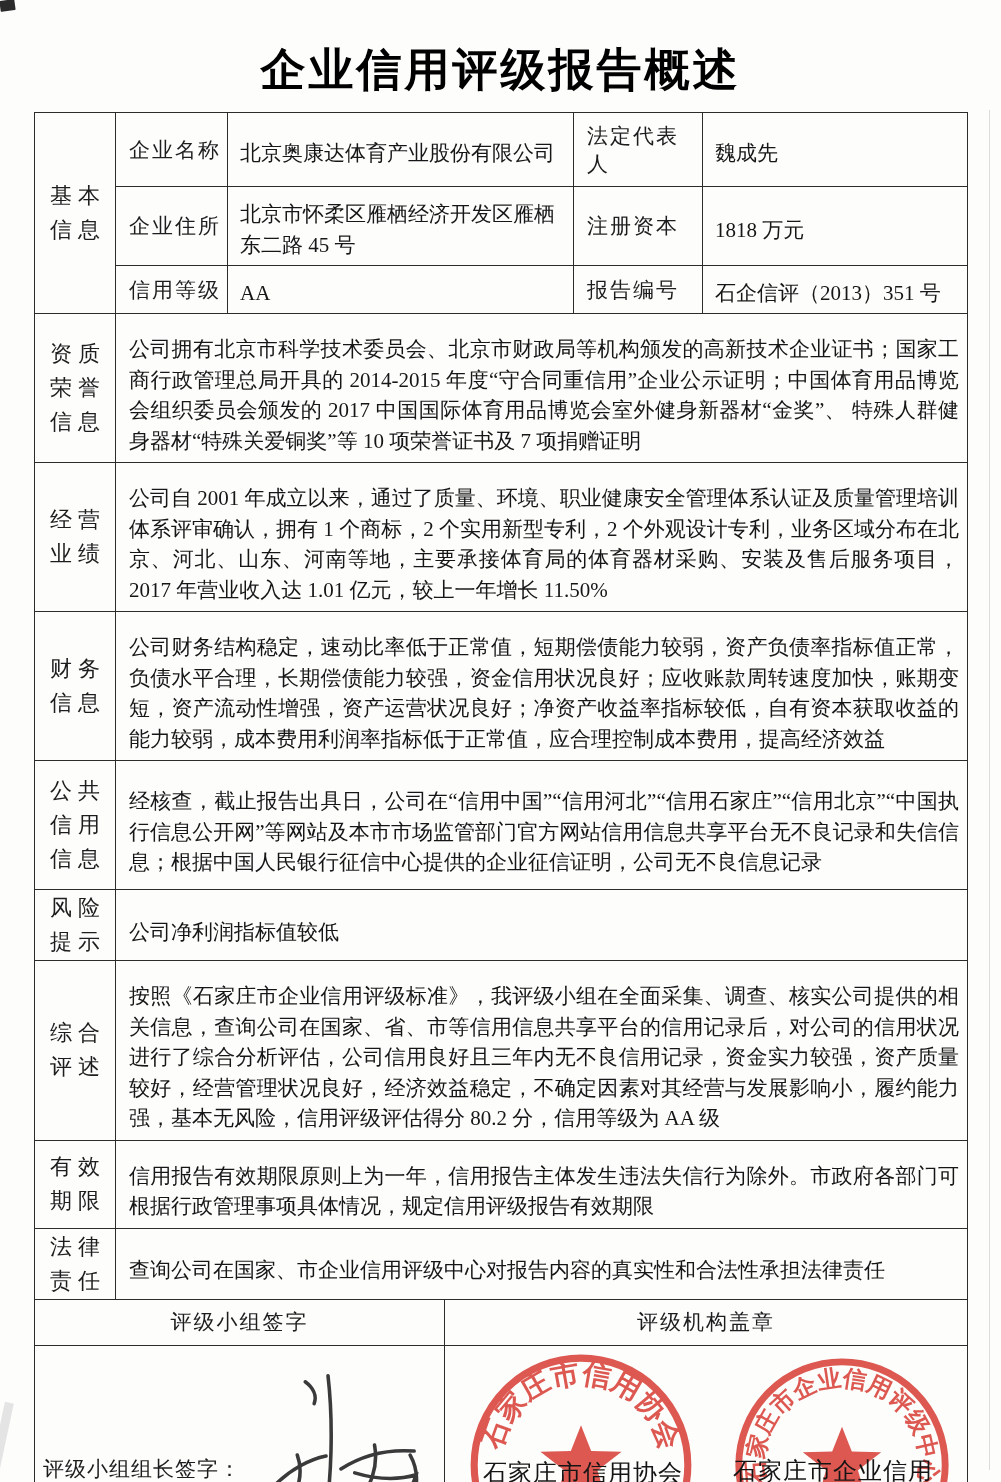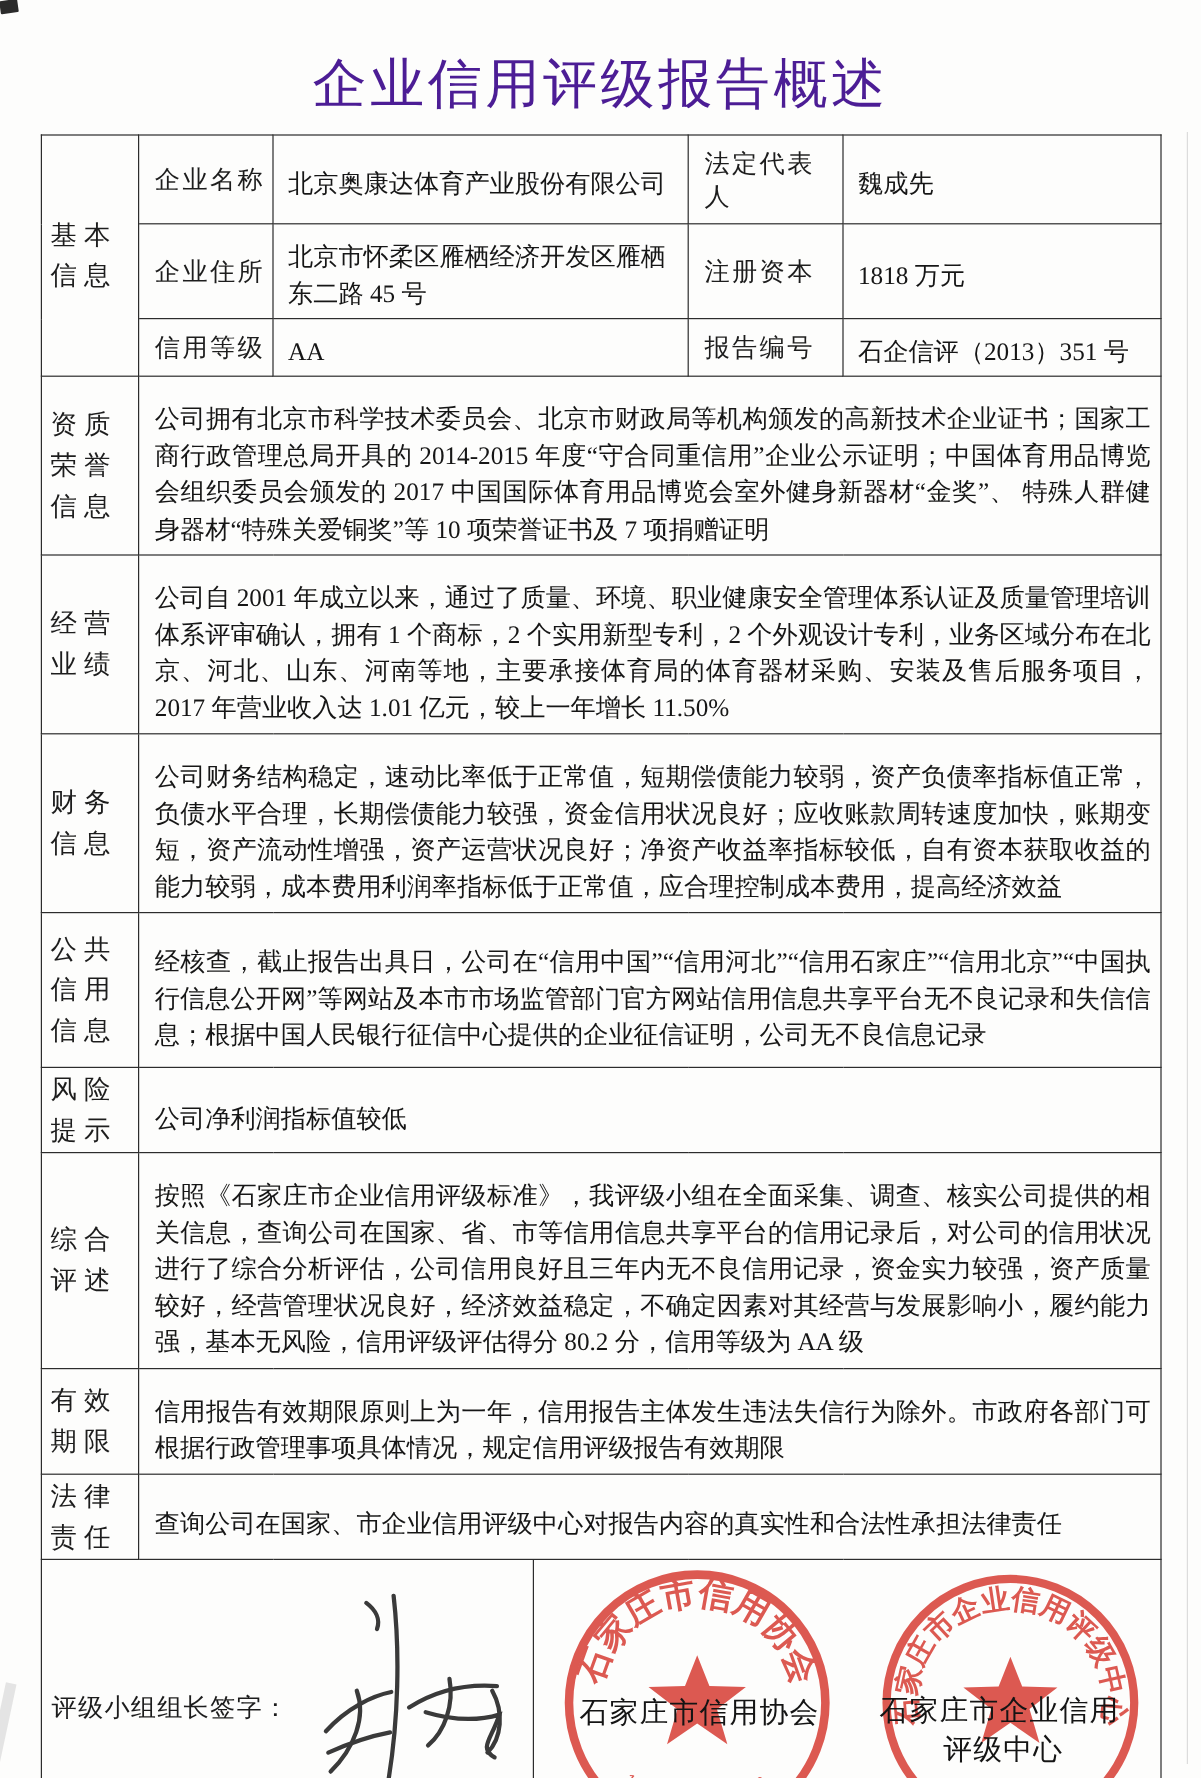--- a/index.html
+++ b/index.html
@@ -3,28 +3,28 @@
 <meta charset="utf-8">
 <style>
   html,body{margin:0;padding:0;}
   body{
     width:1001px;height:1482px;position:relative;overflow:hidden;
     background:#fdfdfc;color:#1c1c1c;
     font-family:"Liberation Serif","DejaVu Serif",serif;
   }
   .page-title{
     margin:40px 0 12px 0;text-align:center;
-    font-size:45px;font-weight:normal;letter-spacing:3px;color:#4c1d95;
+    font-size:45px;font-weight:bold;letter-spacing:3px;color:#000000;
     font-family:"Liberation Sans","DejaVu Sans",sans-serif;
   }
   .sheet{width:933px;margin:0 auto;}
   table{border-collapse:collapse;table-layout:fixed;width:933px;}
   td{border:1px solid #2c2c2c;vertical-align:middle;overflow:hidden;}
   .lbl{
-    font-size:22px;color:#1d1d1d;line-height:34px;
+    text-align:center;font-size:22px;color:#1d1d1d;line-height:34px;
   }
   .lbl span{display:block;letter-spacing:6px;padding-left:6px;}
   .flbl{font-size:21px;letter-spacing:2px;padding-left:13px;color:#1d1d1d;}
   .fval{font-size:21px;padding:12px 6px 4px 12px;line-height:31px;color:#161616;}
   .txt{
     font-size:21px;line-height:30.5px;padding:20px 8px 6px 13px;
     text-align:justify;color:#161616;
   }
   .foot{margin-top:0;}
   .foot td{border-top:none;}
@@ -137,20 +137,24 @@
       </tr>
     </tbody>
   </table>
 
   <table class="foot">
     <colgroup>
         <col style="width:410px">
         <col style="width:523px">
       </colgroup>
     <tbody>
+      <tr style="height:46px">
+        <td class="fh">评级小组签字</td>
+        <td class="fh">评级机构盖章</td>
+      </tr>
       <tr style="height:260px">
 
         <td class="sigcell">
           <span class="abs leader-label">评级小组组长签字：</span>
           <svg class="sig-svg" viewBox="0 0 200 200" aria-label="">
             <g stroke="#3a3a3a" stroke-width="3.6" fill="none" stroke-linecap="round">
               <path d="M76,24 C84,30 88,38 85,46"></path>
               <path d="M99,18 C104,62 104,122 93,183"></path>
               <path d="M42,132 C60,112 82,102 97,99"></path>
               <path d="M68,98 C76,120 66,146 46,166"></path>

